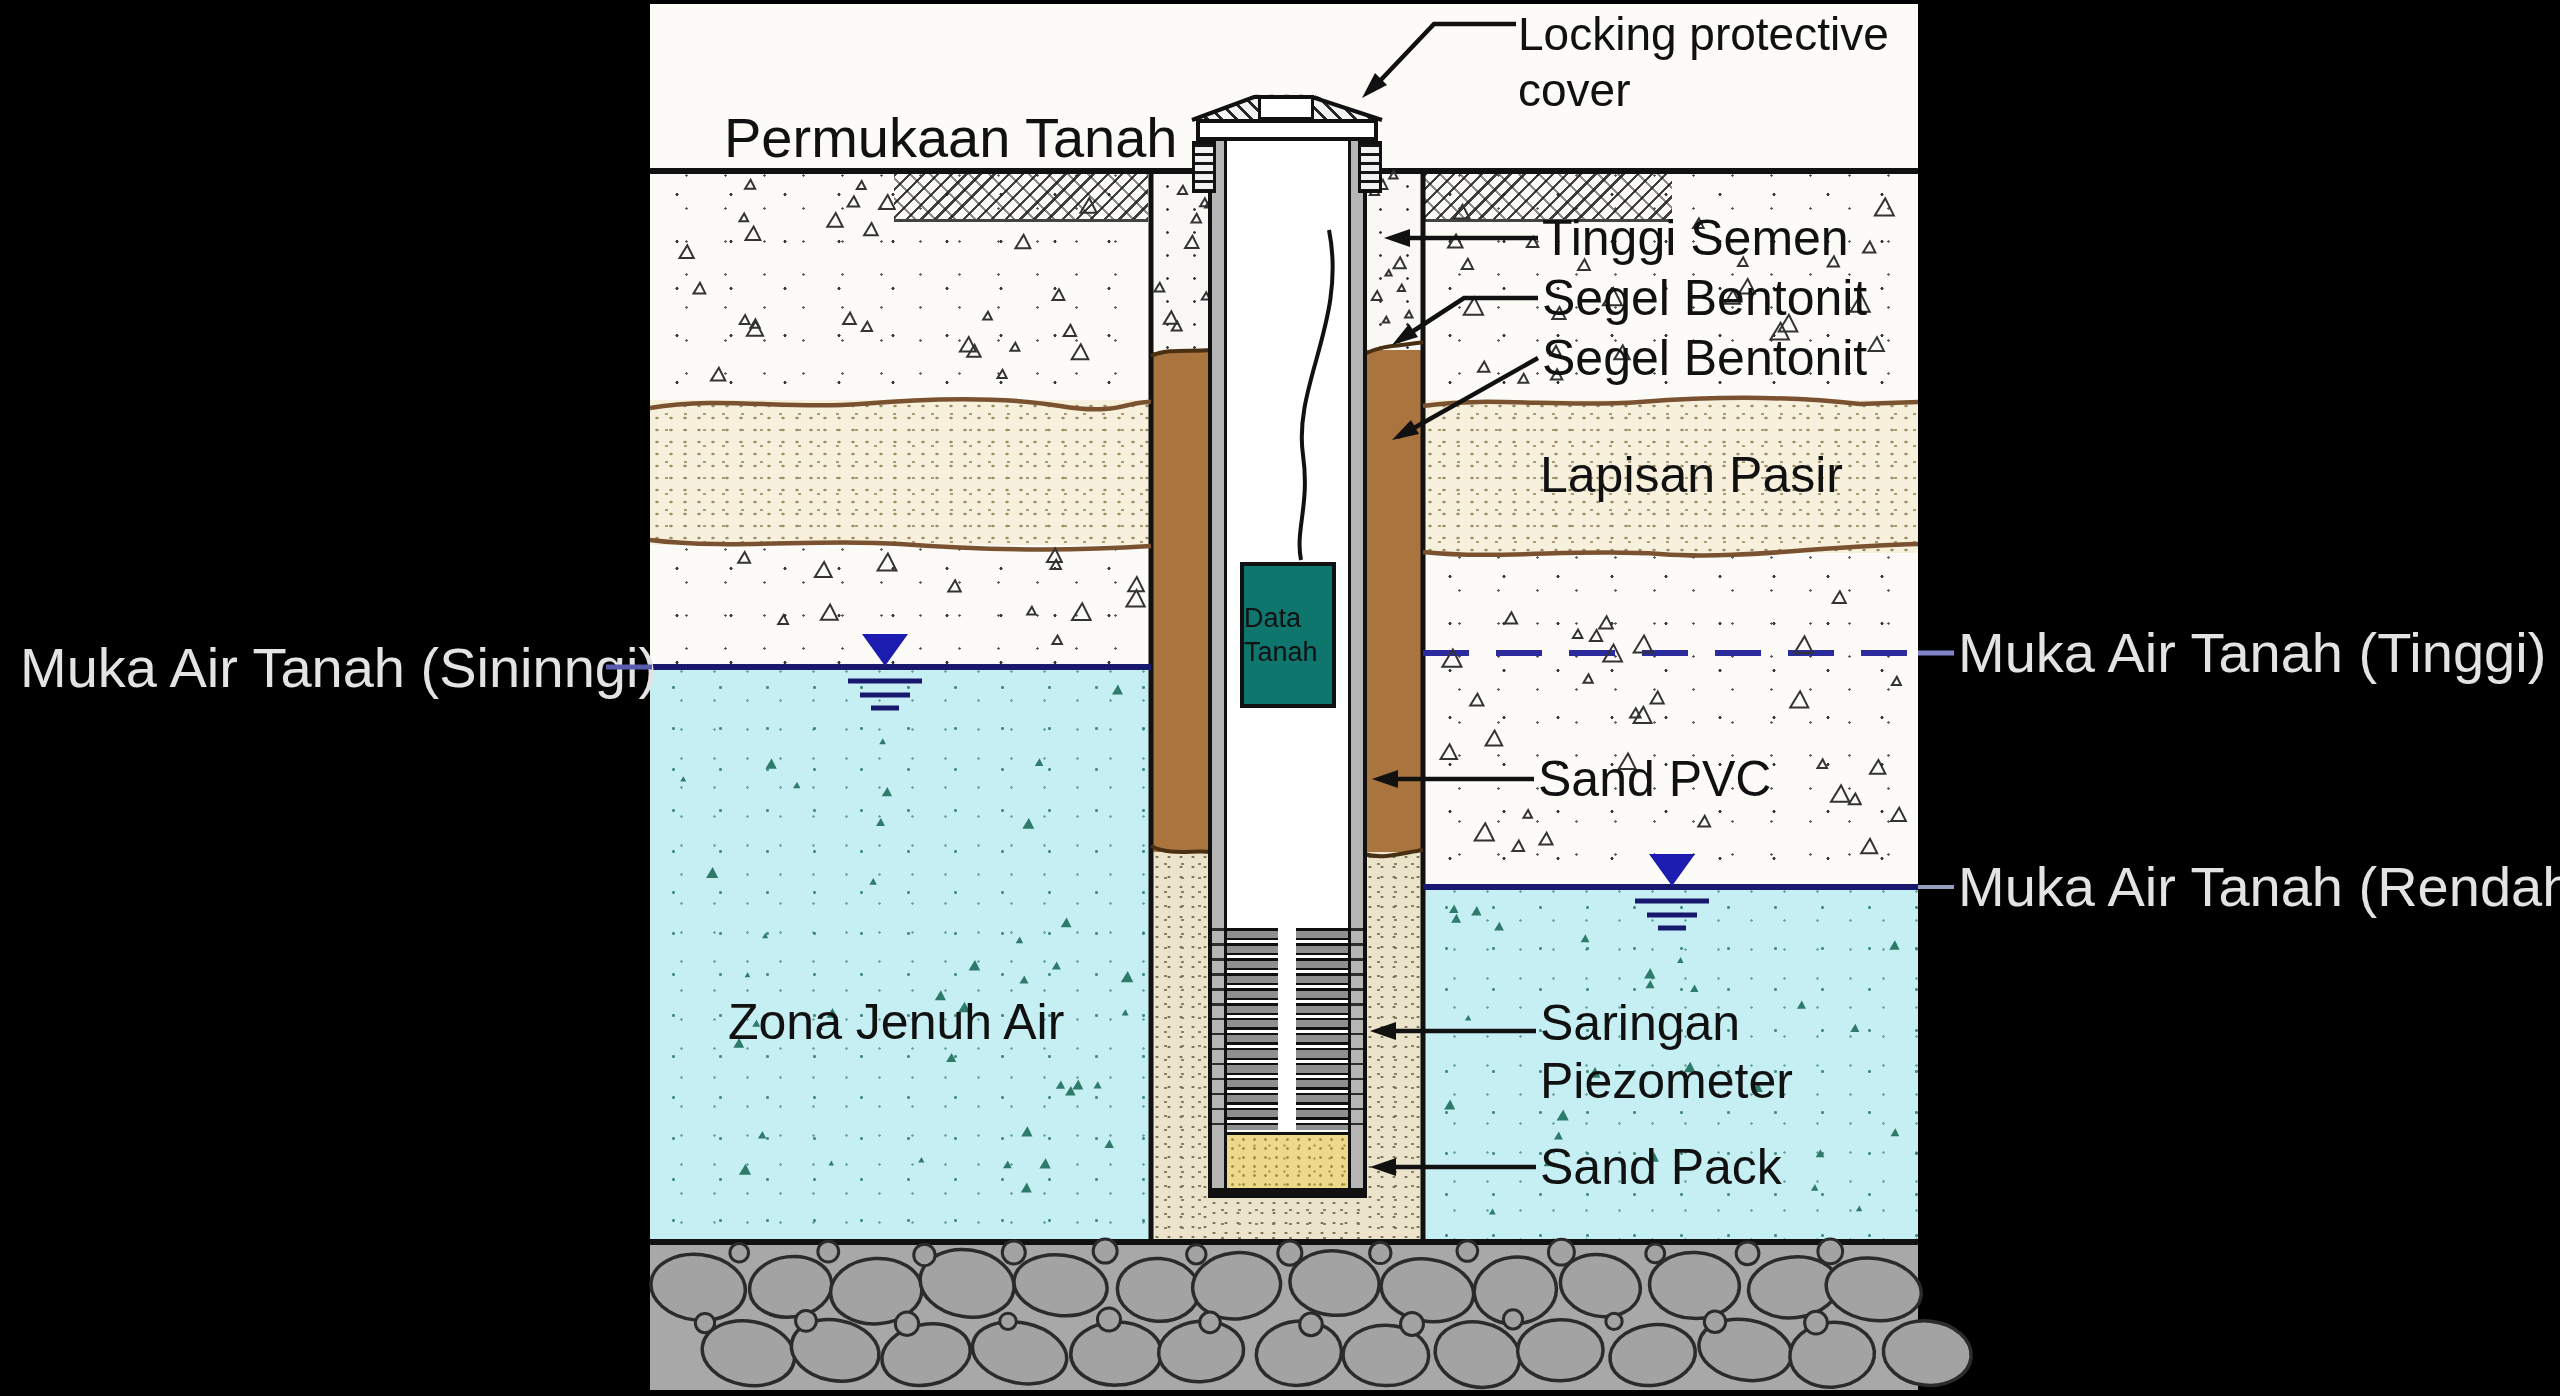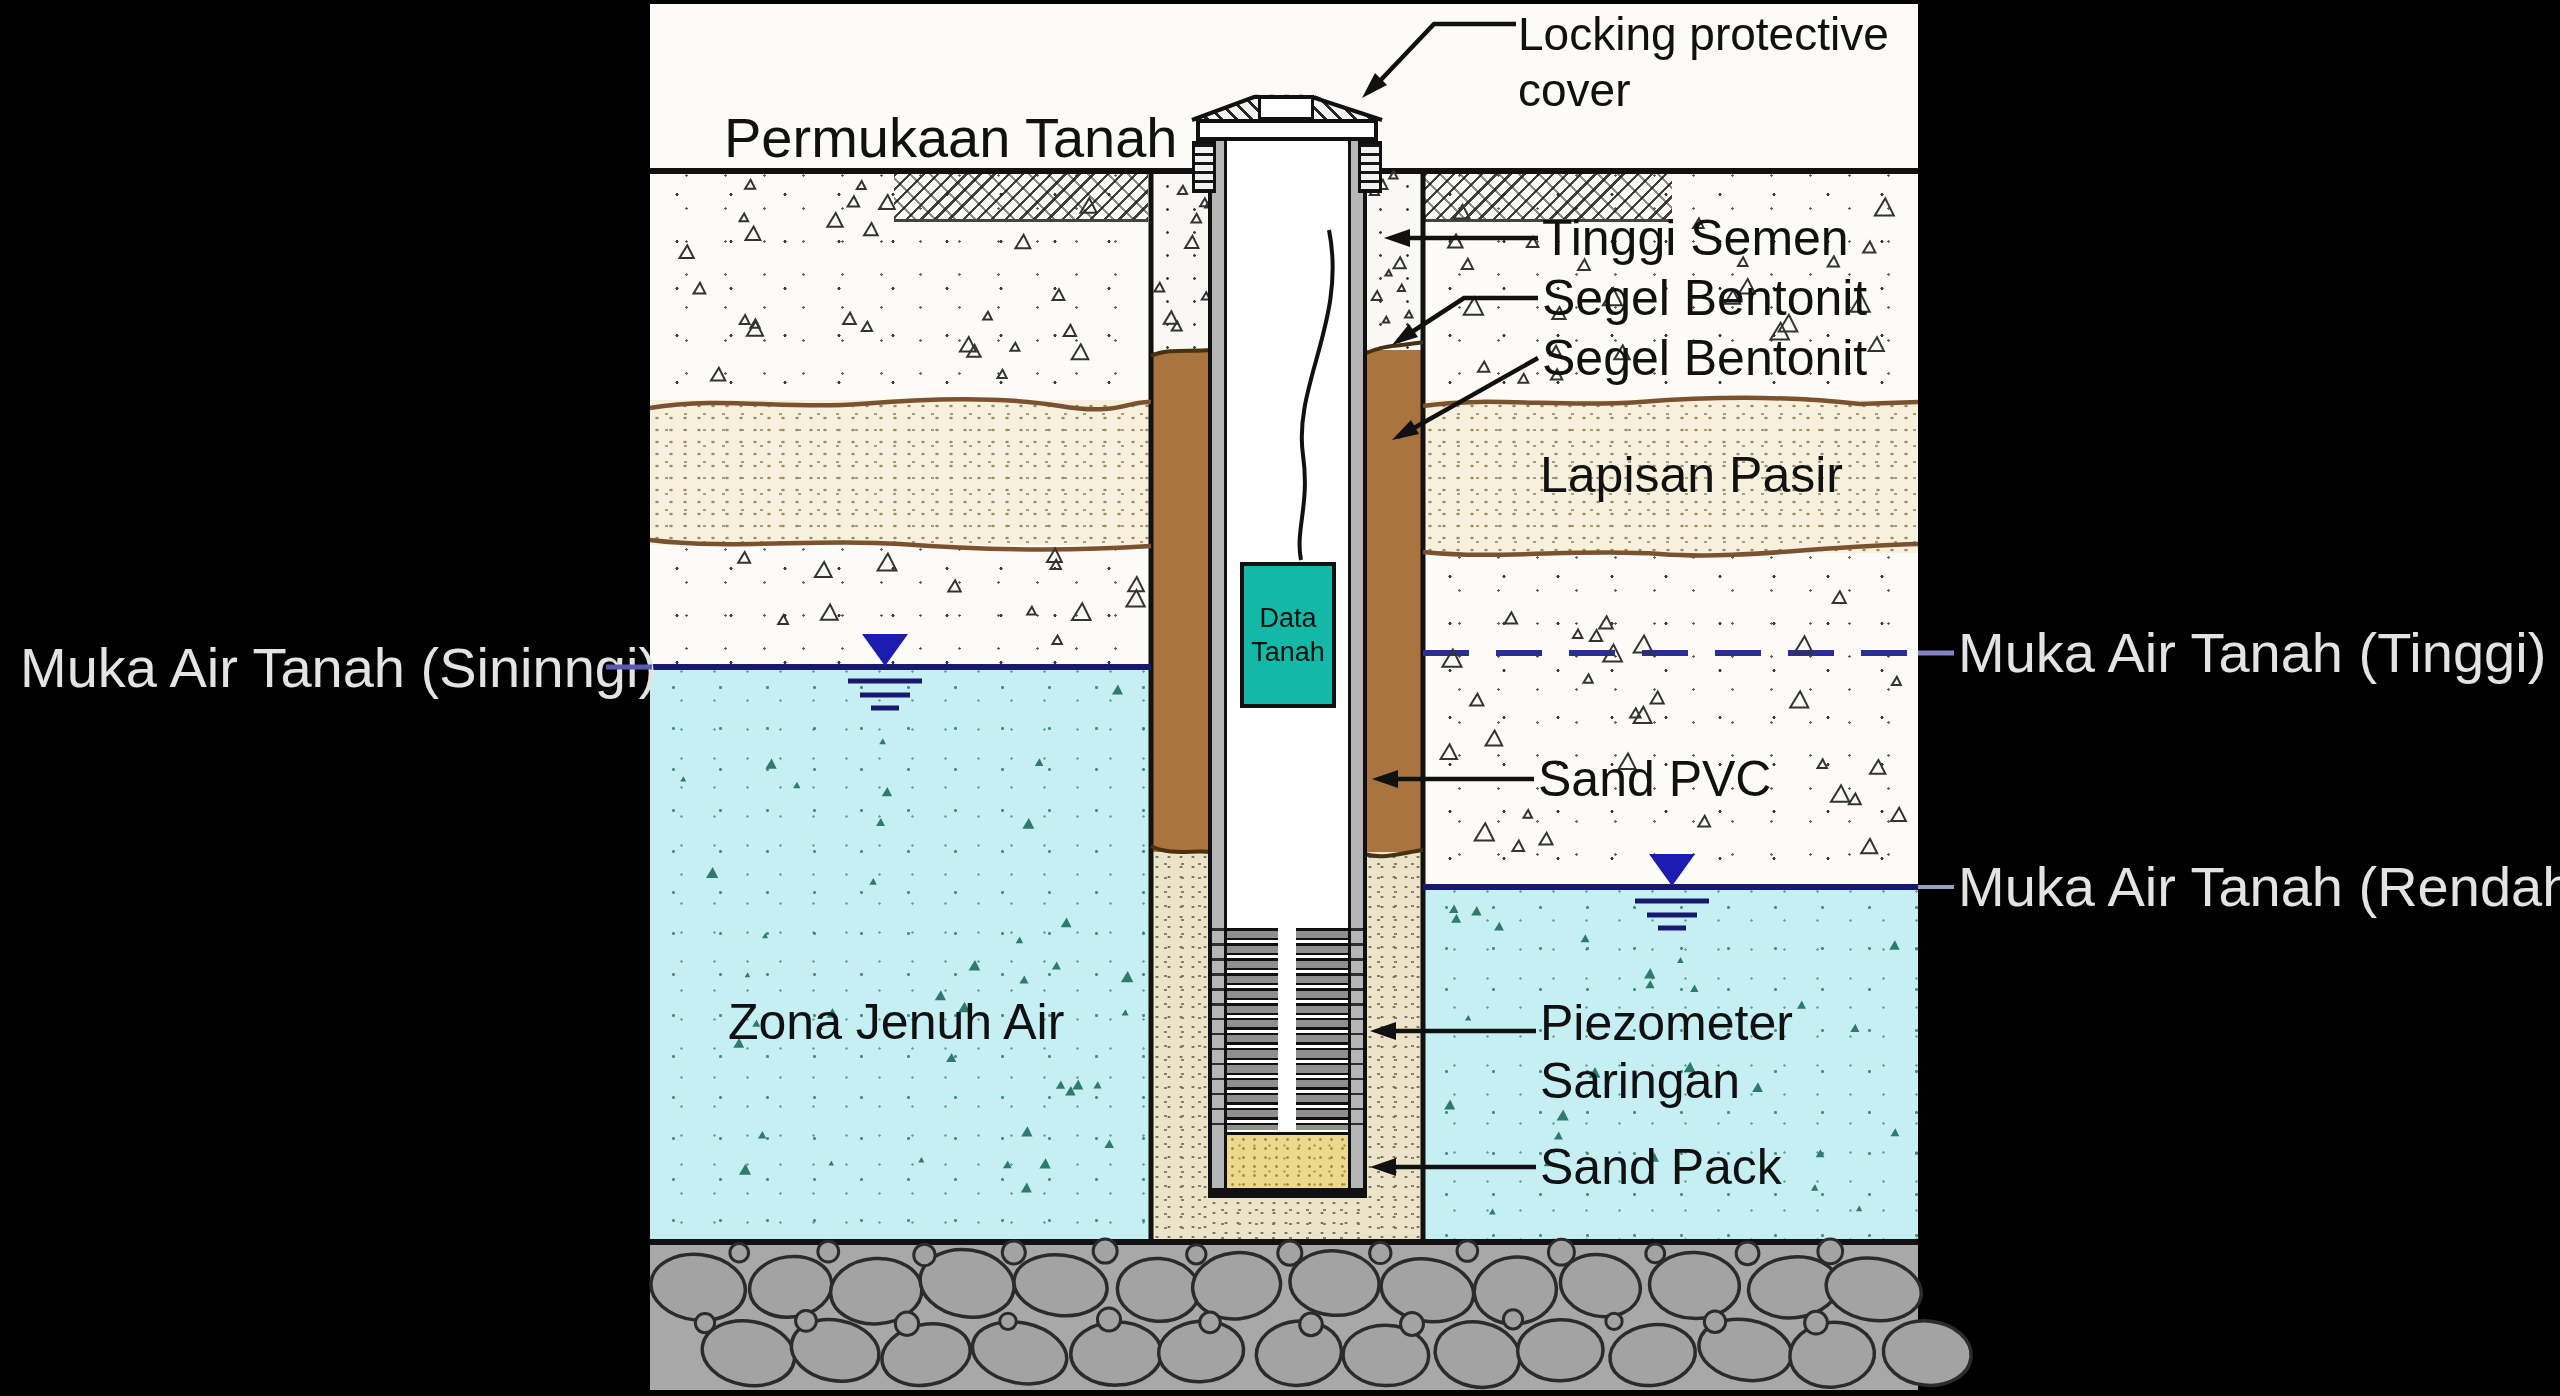--- a/index.html
+++ b/index.html
@@ -37,21 +37,21 @@
   .wallticks{background:repeating-linear-gradient(180deg,rgba(10,10,10,.8) 0 2.5px,transparent 2.5px 15px);}
   .sandbox{background-color:var(--sand_box_fill,#ecd98c);border-top:3px solid #111;
     background-image:radial-gradient(#a8913c 1.3px,transparent 1.8px),radial-gradient(#b7a14b 1.1px,transparent 1.6px);
     background-size:11px 9px,15px 13px;background-position:0 0,5px 4px;}
   .bottomcap{background:#111;}
   .caphatch{background:repeating-linear-gradient(45deg,#262626 0 3px,#f2f2f2 3px 10.5px);
     clip-path:polygon(0 100%,33% 3%,64% 3%,100% 100%);}
   .notch{background:#fff;border:3px solid #111;}
   .plate{background:#fff;border:4px solid #111;}
   .threads{background:repeating-linear-gradient(180deg,#161616 0 3px,#f2f2f2 3px 9px);border:3px solid #111;}
-  .dlbox{background:#14b8a6;border:4px solid #111;display:flex;flex-direction:column;align-items:center;justify-content:center;}
+  .dlbox{background:#0f766e;border:4px solid #111;display:flex;flex-direction:column;justify-content:center;}
   
   .lbl{color:var(--ink,#111);font-size:50px;line-height:58px;white-space:nowrap;}
   .title{font-size:56px;line-height:60px;margin-left:40px;}
   .locking{font-size:46px;line-height:56px;}
   .side{color:var(--label_light,#e3e3e3);font-size:56px;line-height:60px;white-space:nowrap;}
   .dl-t{color:#111;font-size:27px;line-height:34px;white-space:nowrap;}
   svg.layer{position:absolute;left:0;top:0;pointer-events:none;}
 </style>
 </head>
 <body>
@@ -387,22 +387,22 @@
   <div class="abs" style="left:1518px;top:6px;">
     <div class="lbl locking">Locking protective</div>
     <div class="lbl locking">cover</div>
   </div>
   <div class="abs lbl" style="left:1542px;top:209px;">Tinggi Semen</div>
   <div class="abs lbl" style="left:1542px;top:269px;">Segel Bentonit</div>
   <div class="abs lbl" style="left:1542px;top:329px;">Segel Bentonit</div>
   <div class="abs lbl" style="left:1540px;top:446px;">Lapisan Pasir</div>
   <div class="abs lbl" style="left:1538px;top:750px;">Sand PVC</div>
   <div class="abs" style="left:1540px;top:994px;">
+    <div class="lbl">Saringan</div>
     <div class="lbl">Piezometer</div>
-    <div class="lbl">Saringan</div>
   </div>
   <div class="abs lbl" style="left:1540px;top:1138px;">Sand Pack</div>
   <div class="abs lbl" style="left:728px;top:993px;">Zona Jenuh Air</div>
   <div class="abs side" style="left:20px;top:638px;width:590px;text-align:right;">Muka Air Tanah (Sininngi)</div>
   <div class="abs side" style="left:1958px;top:623px;">Muka Air Tanah (Tinggi)</div>
   <div class="abs side" style="left:1958px;top:857px;">Muka Air Tanah (Rendah)</div>
 
   <svg class="layer" width="2560" height="1396" viewBox="0 0 2560 1396">
 
     <path d="M1192,120 L1254,97 L1312,97 L1382,120" stroke="#111" stroke-width="4" fill="none"></path>

